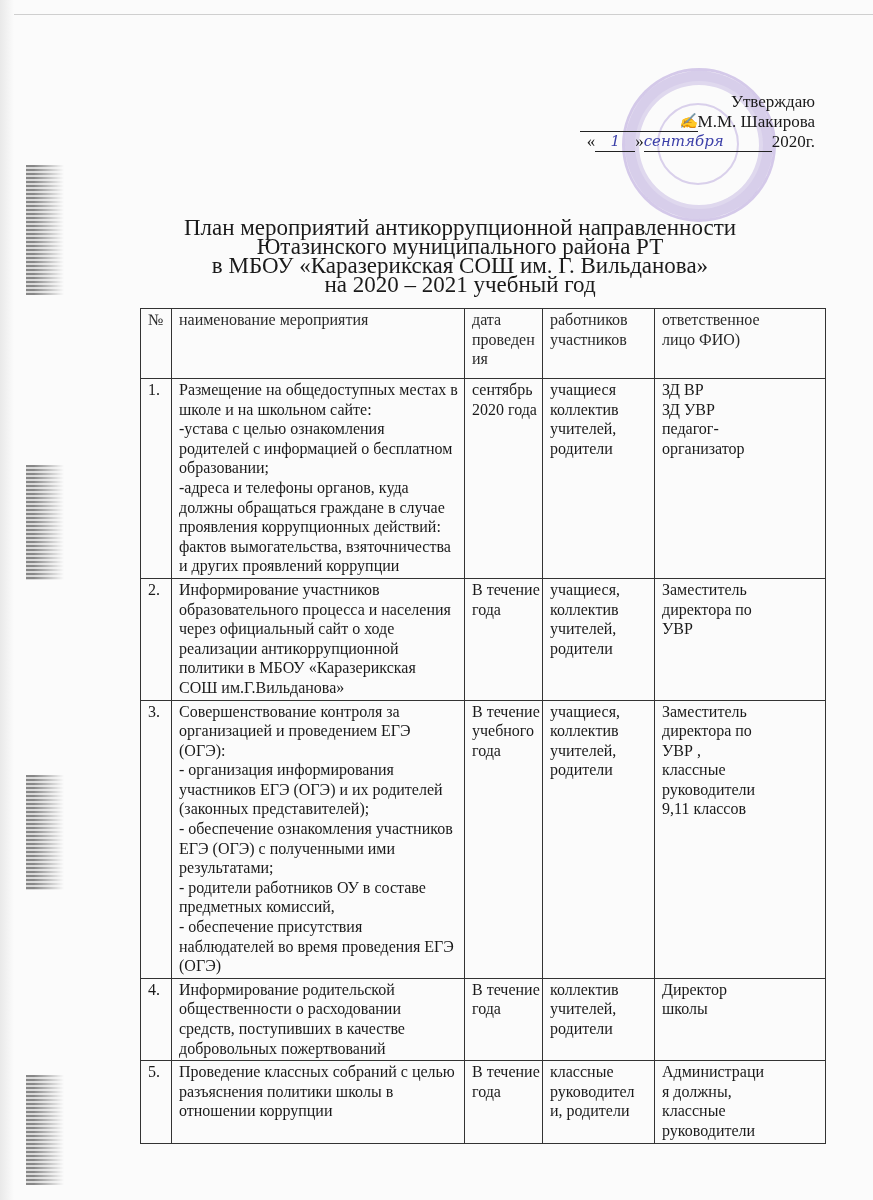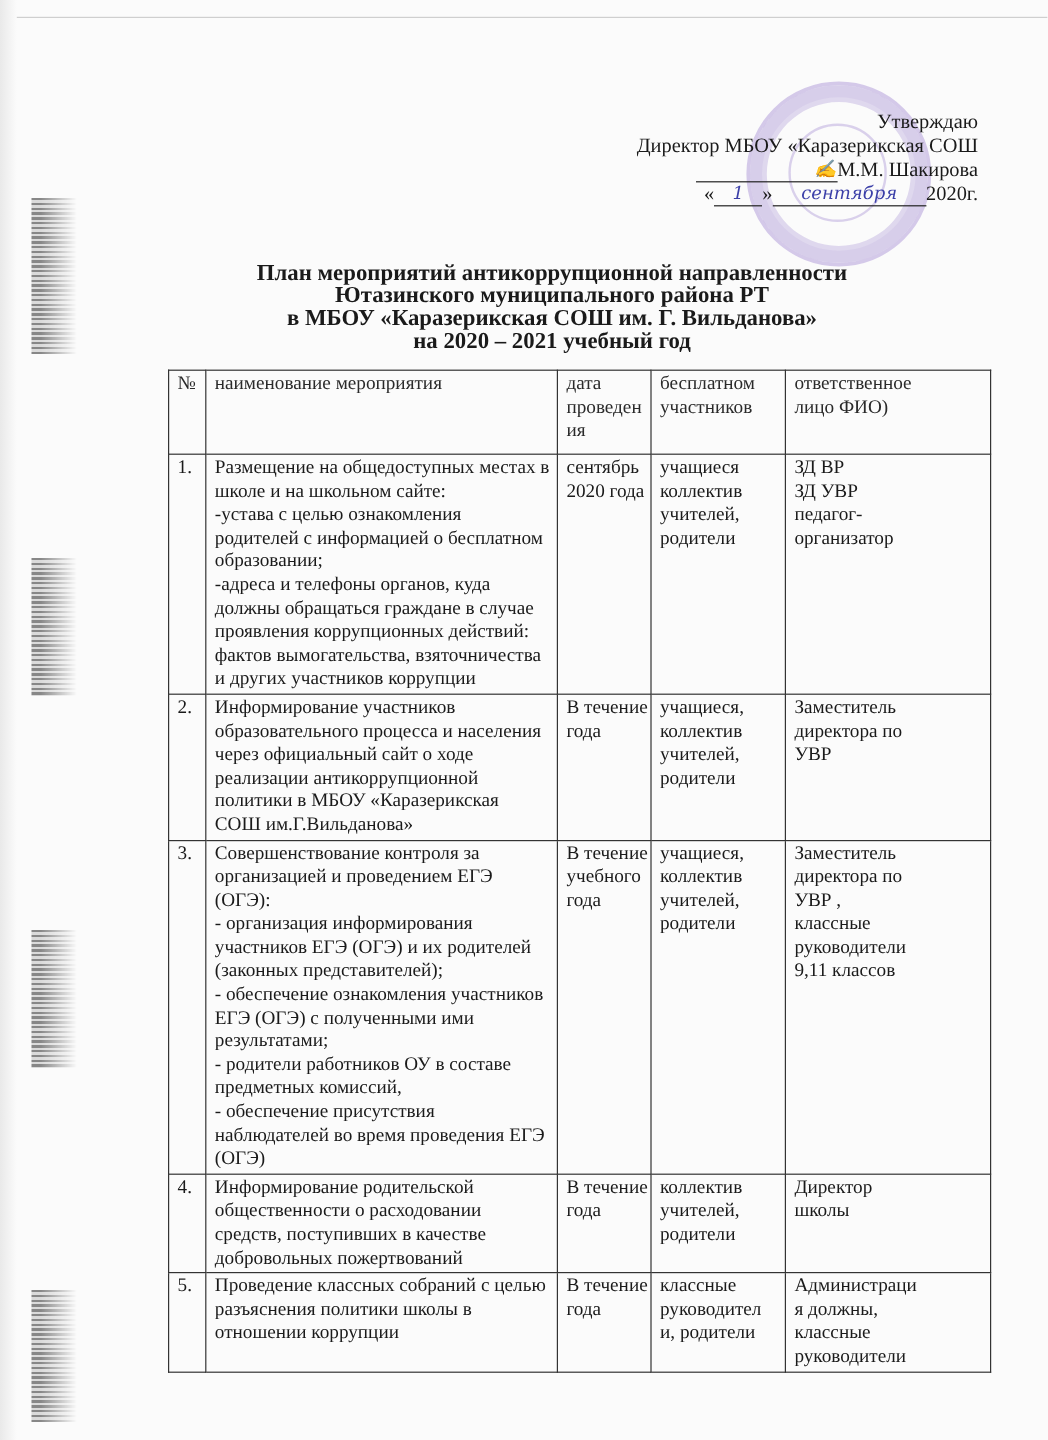--- a/index.html
+++ b/index.html
@@ -18,21 +18,21 @@
   .smudge.s4 { top: 1075px; height: 110px; }
 
   .approval { position: absolute; right: 58px; top: 92px; text-align: right; font-size: 17px; line-height: 20px; z-index: 2; }
   .approval .line { white-space: nowrap; }
   .approval .sigrow { display: flex; justify-content: flex-end; align-items: flex-end; }
   .approval .blank { display: inline-block; border-bottom: 1px solid #222; height: 18px; }
   .approval .handwritten { font-family: "DejaVu Serif", serif; font-style: italic; color: #3b3fa8; font-size: 15px; position: relative; top: -2px; }
   .stamp { position: absolute; left: 622px; top: 68px; width: 148px; height: 148px; border-radius: 50%; border: 3px solid rgba(140,110,200,0.35); box-shadow: inset 0 0 0 10px rgba(150,120,210,0.10), inset 0 0 0 14px rgba(140,110,200,0.25); z-index: 1; }
   .stamp .inner { position: absolute; left: 32px; top: 32px; width: 78px; height: 78px; border-radius: 50%; border: 2px solid rgba(140,110,200,0.30); }
 
-  .doc-title { position: absolute; left: 140px; width: 640px; top: 218px; text-align: center; font-weight: bold; font-size: 19px; line-height: 19px; }
+  .doc-title { position: absolute; left: 140px; width: 640px; top: 218px; text-align: center; font-weight: normal; font-size: 23px; line-height: 19px; }
   .doc-title div { white-space: nowrap; }
 
   table.plan { position: absolute; left: 140px; top: 308px; width: 685px; border-collapse: collapse; table-layout: fixed; font-size: 16px; line-height: 19.6px; }
   table.plan td, table.plan th { border: 1px solid #333; vertical-align: top; text-align: left; padding: 1px 5px 2px 7px; font-weight: normal; }
   table.plan th { color: #2a2a2a; }
   col.c-num { width: 31px; } col.c-name { width: 293px; } col.c-date { width: 78px; } col.c-who { width: 112px; } col.c-resp { width: 171px; }
   .cell-line { display: block; white-space: nowrap; }
 </style>
 </head>
 <body>
@@ -43,30 +43,29 @@
 <div class="smudge s2"></div>
 <div class="smudge s3"></div>
 <div class="smudge s4"></div>
 
 <div class="stamp">
   <div class="inner"></div>
 </div>
 
 <div class="approval">
   <div class="line">Утверждаю</div>
-  <div class="line">Директор МБОУ  «Каразерикская СОШ</div>
   <div class="sigrow">
     <span class="blank" style="width:118px;"><span class="handwritten" style="padding-left:60px;">✍</span></span>
     <span>М.М. Шакирова</span>
   </div>
   <div class="sigrow">
     <span>«</span>
     <span class="blank" style="width:40px; text-align:center;"><span class="handwritten">1</span></span>
     <span>»</span>
-    <span class="blank" style="width:128px; text-align:center;"><span class="handwritten">сентября</span></span>
+    <span class="blank" style="width:128px; text-align:left;"><span class="handwritten">сентября</span></span>
     <span>2020г.</span>
   </div>
 </div>
 
 <div class="doc-title">
   <div>План мероприятий антикоррупционной направленности</div>
   <div>Ютазинского муниципального района РТ</div>
   <div>в МБОУ «Каразерикская  СОШ им. Г. Вильданова»</div>
   <div>на 2020 – 2021 учебный год</div>
 </div>
@@ -82,21 +81,21 @@
   <thead>
     <tr style="height:70px;">
       <th>№</th>
       <th>наименование мероприятия</th>
       <th>
           <span class="cell-line">дата</span>
           <span class="cell-line">проведен</span>
           <span class="cell-line">ия</span>
         </th>
       <th>
-          <span class="cell-line">бесплатном</span>
+          <span class="cell-line">работников</span>
           <span class="cell-line">участников</span>
         </th>
       <th>
           <span class="cell-line">ответственное</span>
           <span class="cell-line">лицо ФИО)</span>
         </th>
     </tr>
   </thead>
   <tbody id="plan-body">
       <tr>
@@ -104,21 +103,21 @@
         <td>
           <span class="cell-line">Размещение на общедоступных местах в</span>
           <span class="cell-line">школе и на школьном сайте:</span>
           <span class="cell-line">-устава с целью ознакомления</span>
           <span class="cell-line">родителей с информацией о бесплатном</span>
           <span class="cell-line">образовании;</span>
           <span class="cell-line">-адреса и телефоны органов, куда</span>
           <span class="cell-line">должны обращаться граждане в случае</span>
           <span class="cell-line">проявления коррупционных действий:</span>
           <span class="cell-line">фактов вымогательства, взяточничества</span>
-          <span class="cell-line">и других участников коррупции</span>
+          <span class="cell-line">и других проявлений коррупции</span>
         </td>
         <td>
           <span class="cell-line">сентябрь</span>
           <span class="cell-line">2020 года</span>
         </td>
         <td>
           <span class="cell-line">учащиеся</span>
           <span class="cell-line">коллектив</span>
           <span class="cell-line">учителей,</span>
           <span class="cell-line">родители</span>

